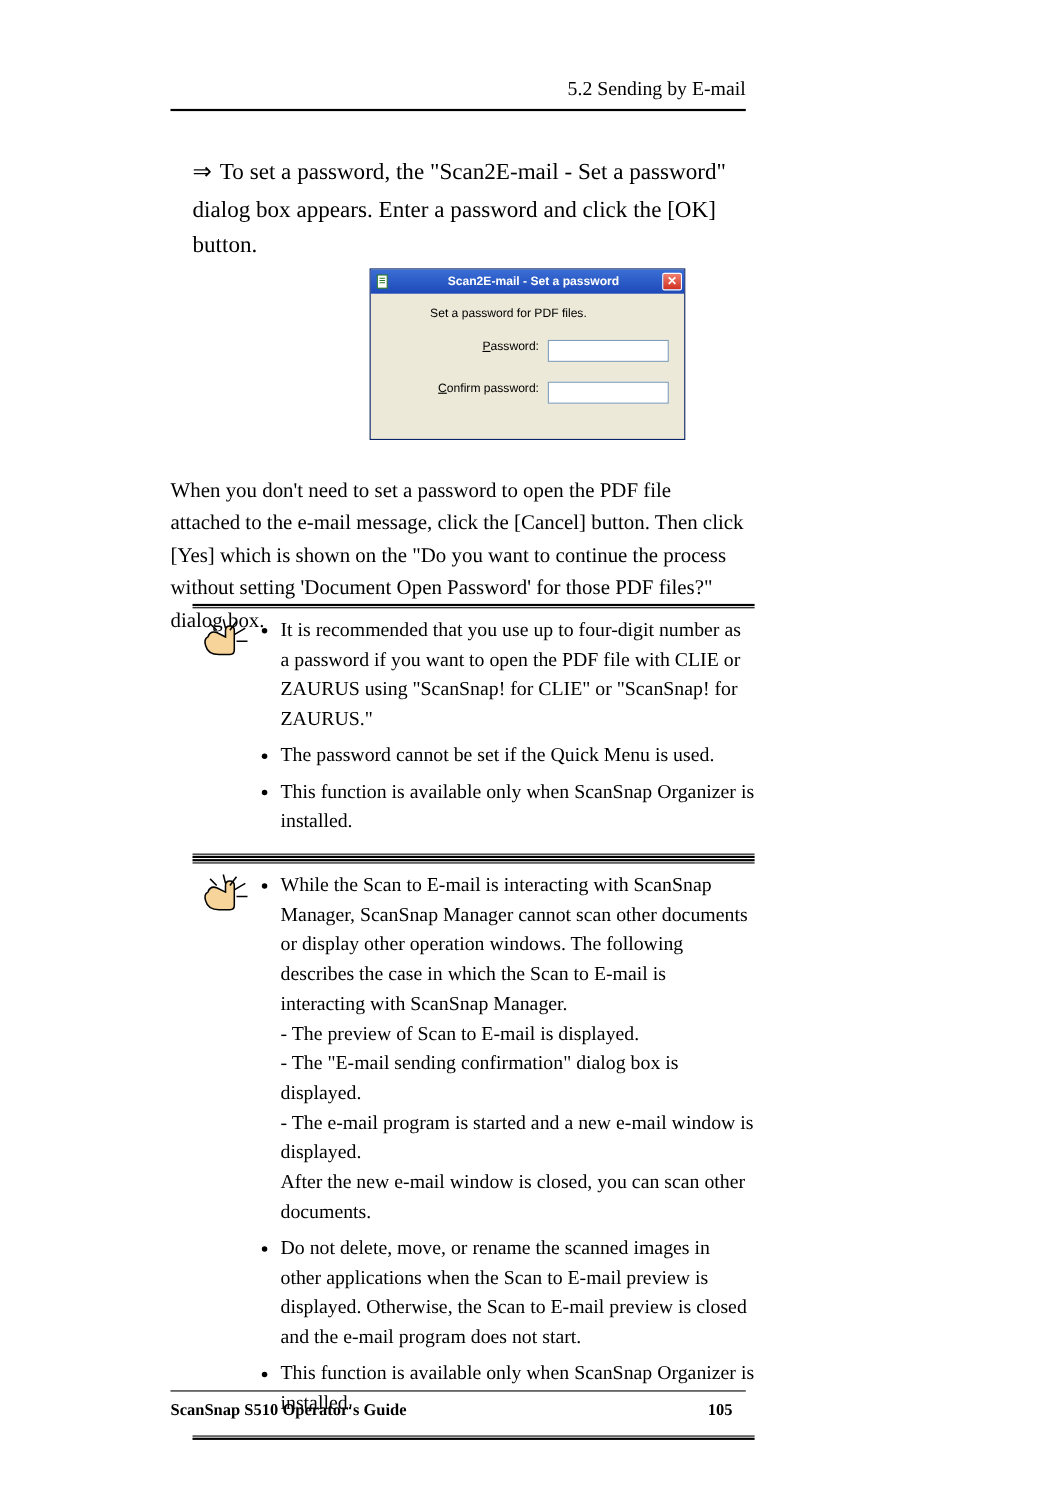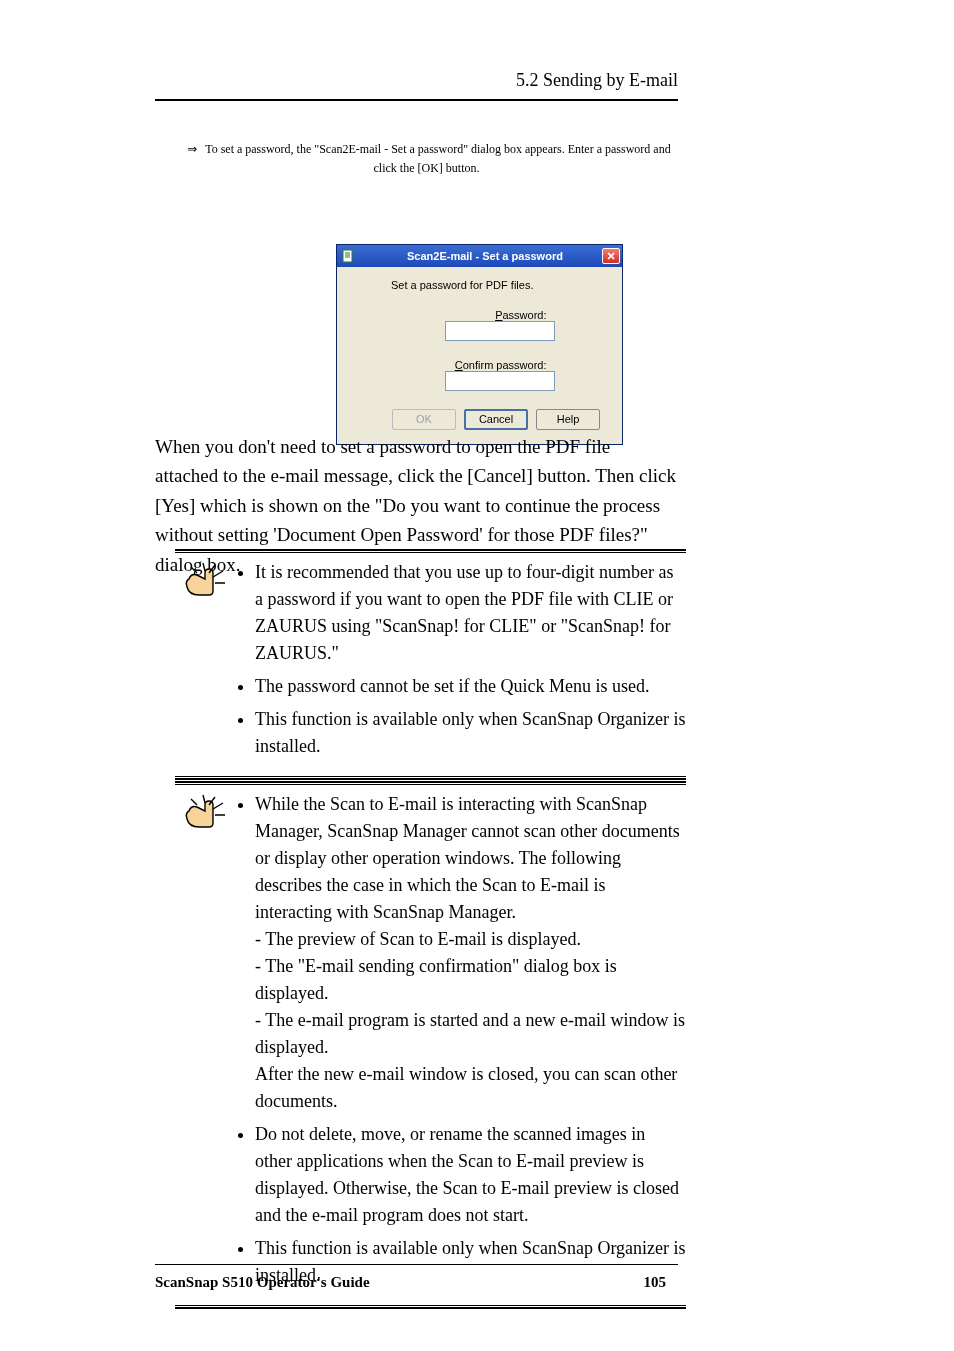--- a/index.html
+++ b/index.html
@@ -1,30 +1,30 @@
 <!DOCTYPE html>
 <html><head>
 <meta charset="utf-8">
 <style>
   * { box-sizing: border-box; margin: 0; padding: 0; }
   html, body { width: 954px; height: 1351px; background: #fff; font-family: "Times New Roman", Times, serif; color: #000; }
   .page { position: relative; width: 800px; height: 1351px; }
   .header-area { position: absolute; top: 70px; left: 155px; right: 122px; }
   .header-right { text-align: right; font-size: 18px; color: #000; }
   .header-rule { border: none; border-top: 2px solid #000; margin-top: 8px; }
-  .lead { position: absolute; top: 140px; left: 175px; right: 122px; font-size: 12px; line-height: 1.55; text-align: center; }
+  .lead { position: absolute; top: 140px; left: 175px; right: 122px; font-size: 21px; line-height: 1.55; }
   .lead .arrow { font-family: Arial, sans-serif; display: inline-block; width: 20px; }
   .dialog { position: absolute; top: 244px; left: 336px; width: 287px; border: 1px solid #0a246a; background: #ece9d8; font-family: Tahoma, Arial, sans-serif; font-size: 11px; }
   .titlebar { height: 22px; background: linear-gradient(#3b6ed5, #1d49b8); color: #fff; display: flex; align-items: center; padding-left: 4px; padding-right: 2px; }
   .tb-icon { width: 14px; height: 14px; margin-right: 4px; display: flex; align-items: center; justify-content: center; }
   .tb-title { flex: 1; font-weight: bold; font-size: 11px; padding-left: 48px; }
   .tb-close { width: 18px; height: 16px; background: linear-gradient(#f08070, #d03020); border: 1px solid #fff; border-radius: 2px; display: flex; align-items: center; justify-content: center; color: #fff; font-weight: bold; font-size: 11px; line-height: 1; cursor: pointer; }
   .dlg-body { padding: 12px 14px 14px 14px; margin-left: 40px; }
   .dlg-instr { font-size: 11px; margin-bottom: 18px; }
-  .dlg-row { display: flex; align-items: center; margin-bottom: 18px; flex-direction: column; }
+  .dlg-row { display: flex; margin-bottom: 18px; }
   .dlg-label { width: 110px; text-align: right; padding-right: 8px; font-size: 11px; }
   .dlg-label .ul { text-decoration: underline; }
   .dlg-input { width: 110px; height: 20px; border: 1px solid #7f9db9; background: #fff; padding: 2px 4px; font-size: 11px; }
   .dlg-buttons { display: flex; justify-content: flex-end; gap: 8px; margin-top: 6px; padding-right: 8px; }
   .dlg-btn { width: 64px; height: 21px; background: #ece9d8; border: 1px solid #888; border-radius: 2px; font-size: 11px; text-align: center; line-height: 19px; }
   .dlg-btn.disabled { color: #a0a0a0; border-color: #bbb; }
   .dlg-btn.default { border: 2px solid #4a6fa7; line-height: 17px; }
   .para1 { position: absolute; top: 432px; left: 155px; right: 122px; font-size: 19px; line-height: 1.55; }
   .note { position: absolute; left: 175px; right: 114px; }
   .note-top { height: 4px; border-top: 2px solid #000; border-bottom: 1px solid #000; }
@@ -67,25 +67,20 @@
   <div class="dlg-body">
     <div class="dlg-instr">Set a password for PDF files.</div>
     <div class="dlg-row">
       <span class="dlg-label"><span class="ul">P</span><span>assword:</span></span>
       <input class="dlg-input" type="password" value="" style="">
     </div>
     <div class="dlg-row">
       <span class="dlg-label"><span class="ul">C</span><span>onfirm password:</span></span>
       <input class="dlg-input" type="password" value="" style="">
     </div>
-    <div class="dlg-buttons">
-      <div class="dlg-btn disabled">OK</div>
-      <div class="dlg-btn default">Cancel</div>
-      <div class="dlg-btn">Help</div>
-    </div>
   </div>
 </div>
 
 <div class="para1">When you don't need to set a password to open the PDF file attached to the e-mail message, click the [Cancel] button. Then click [Yes] which is shown on the "Do you want to continue the process without setting 'Document Open Password' for those PDF files?" dialog box.</div>
 
 <div class="note note1">
   <div class="note-top"></div>
   <div class="note-body">
     <div class="note-icon">
       <svg class="finger-svg" viewBox="0 0 46 40">

